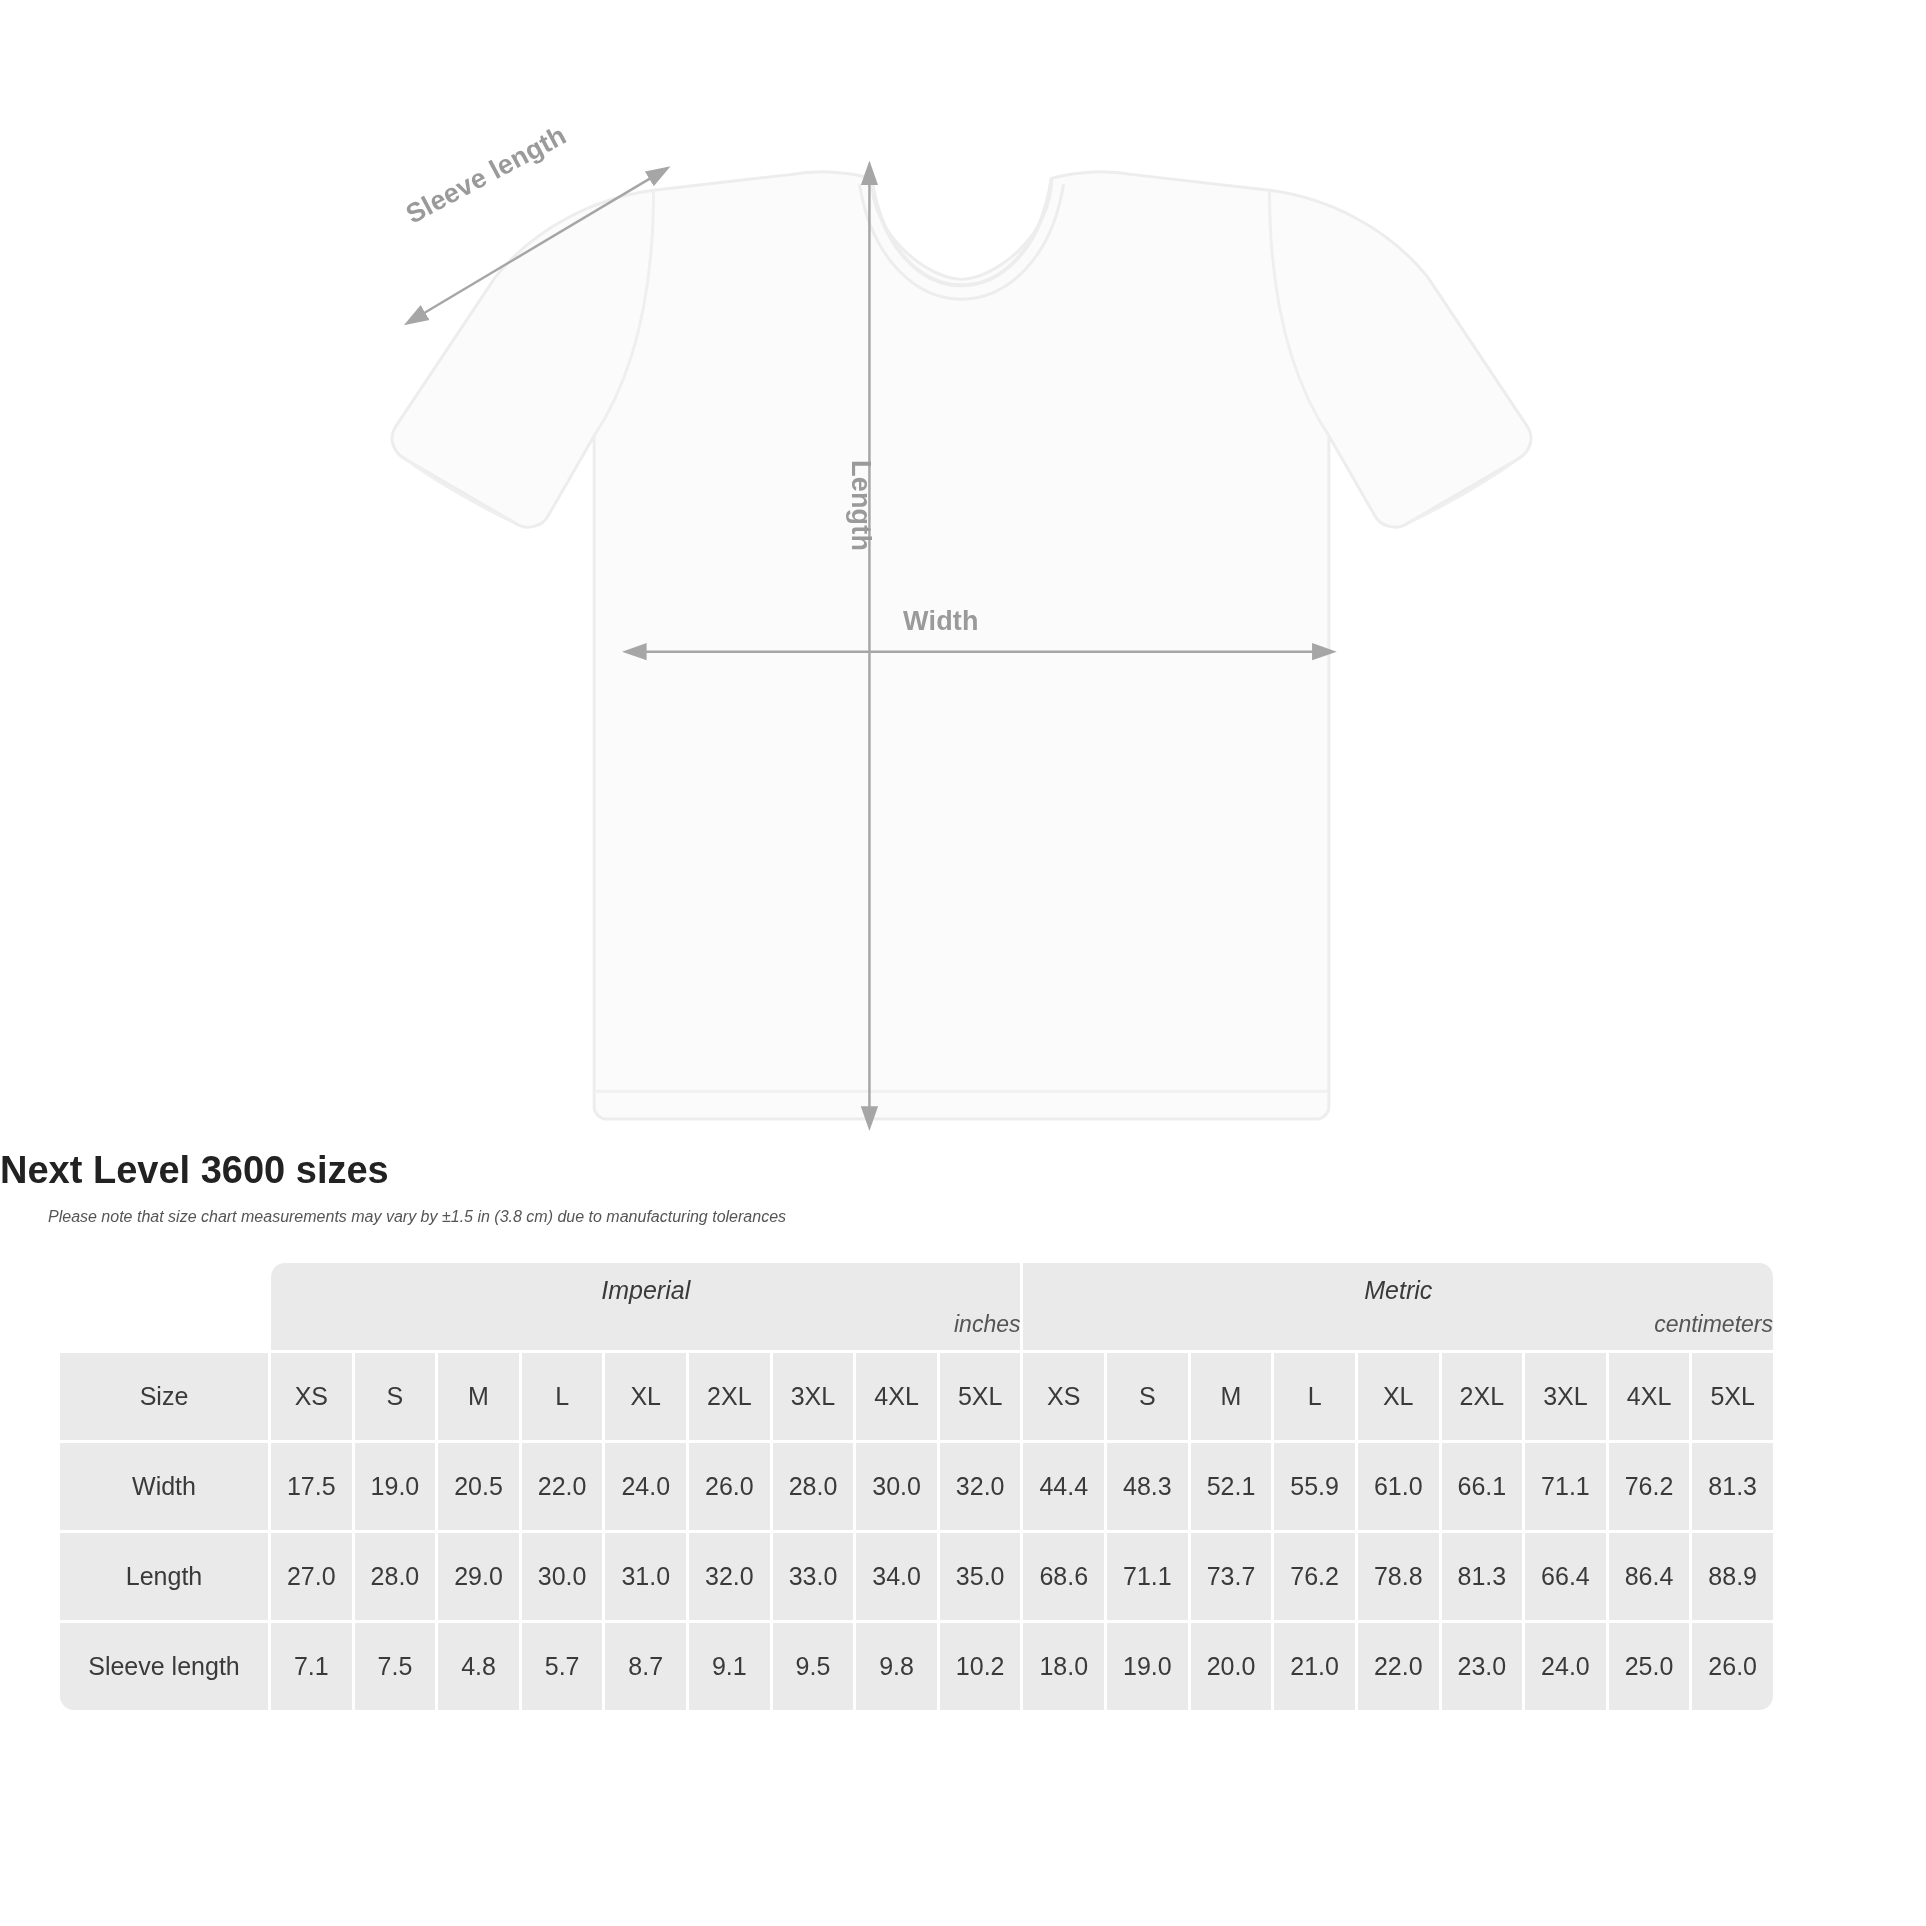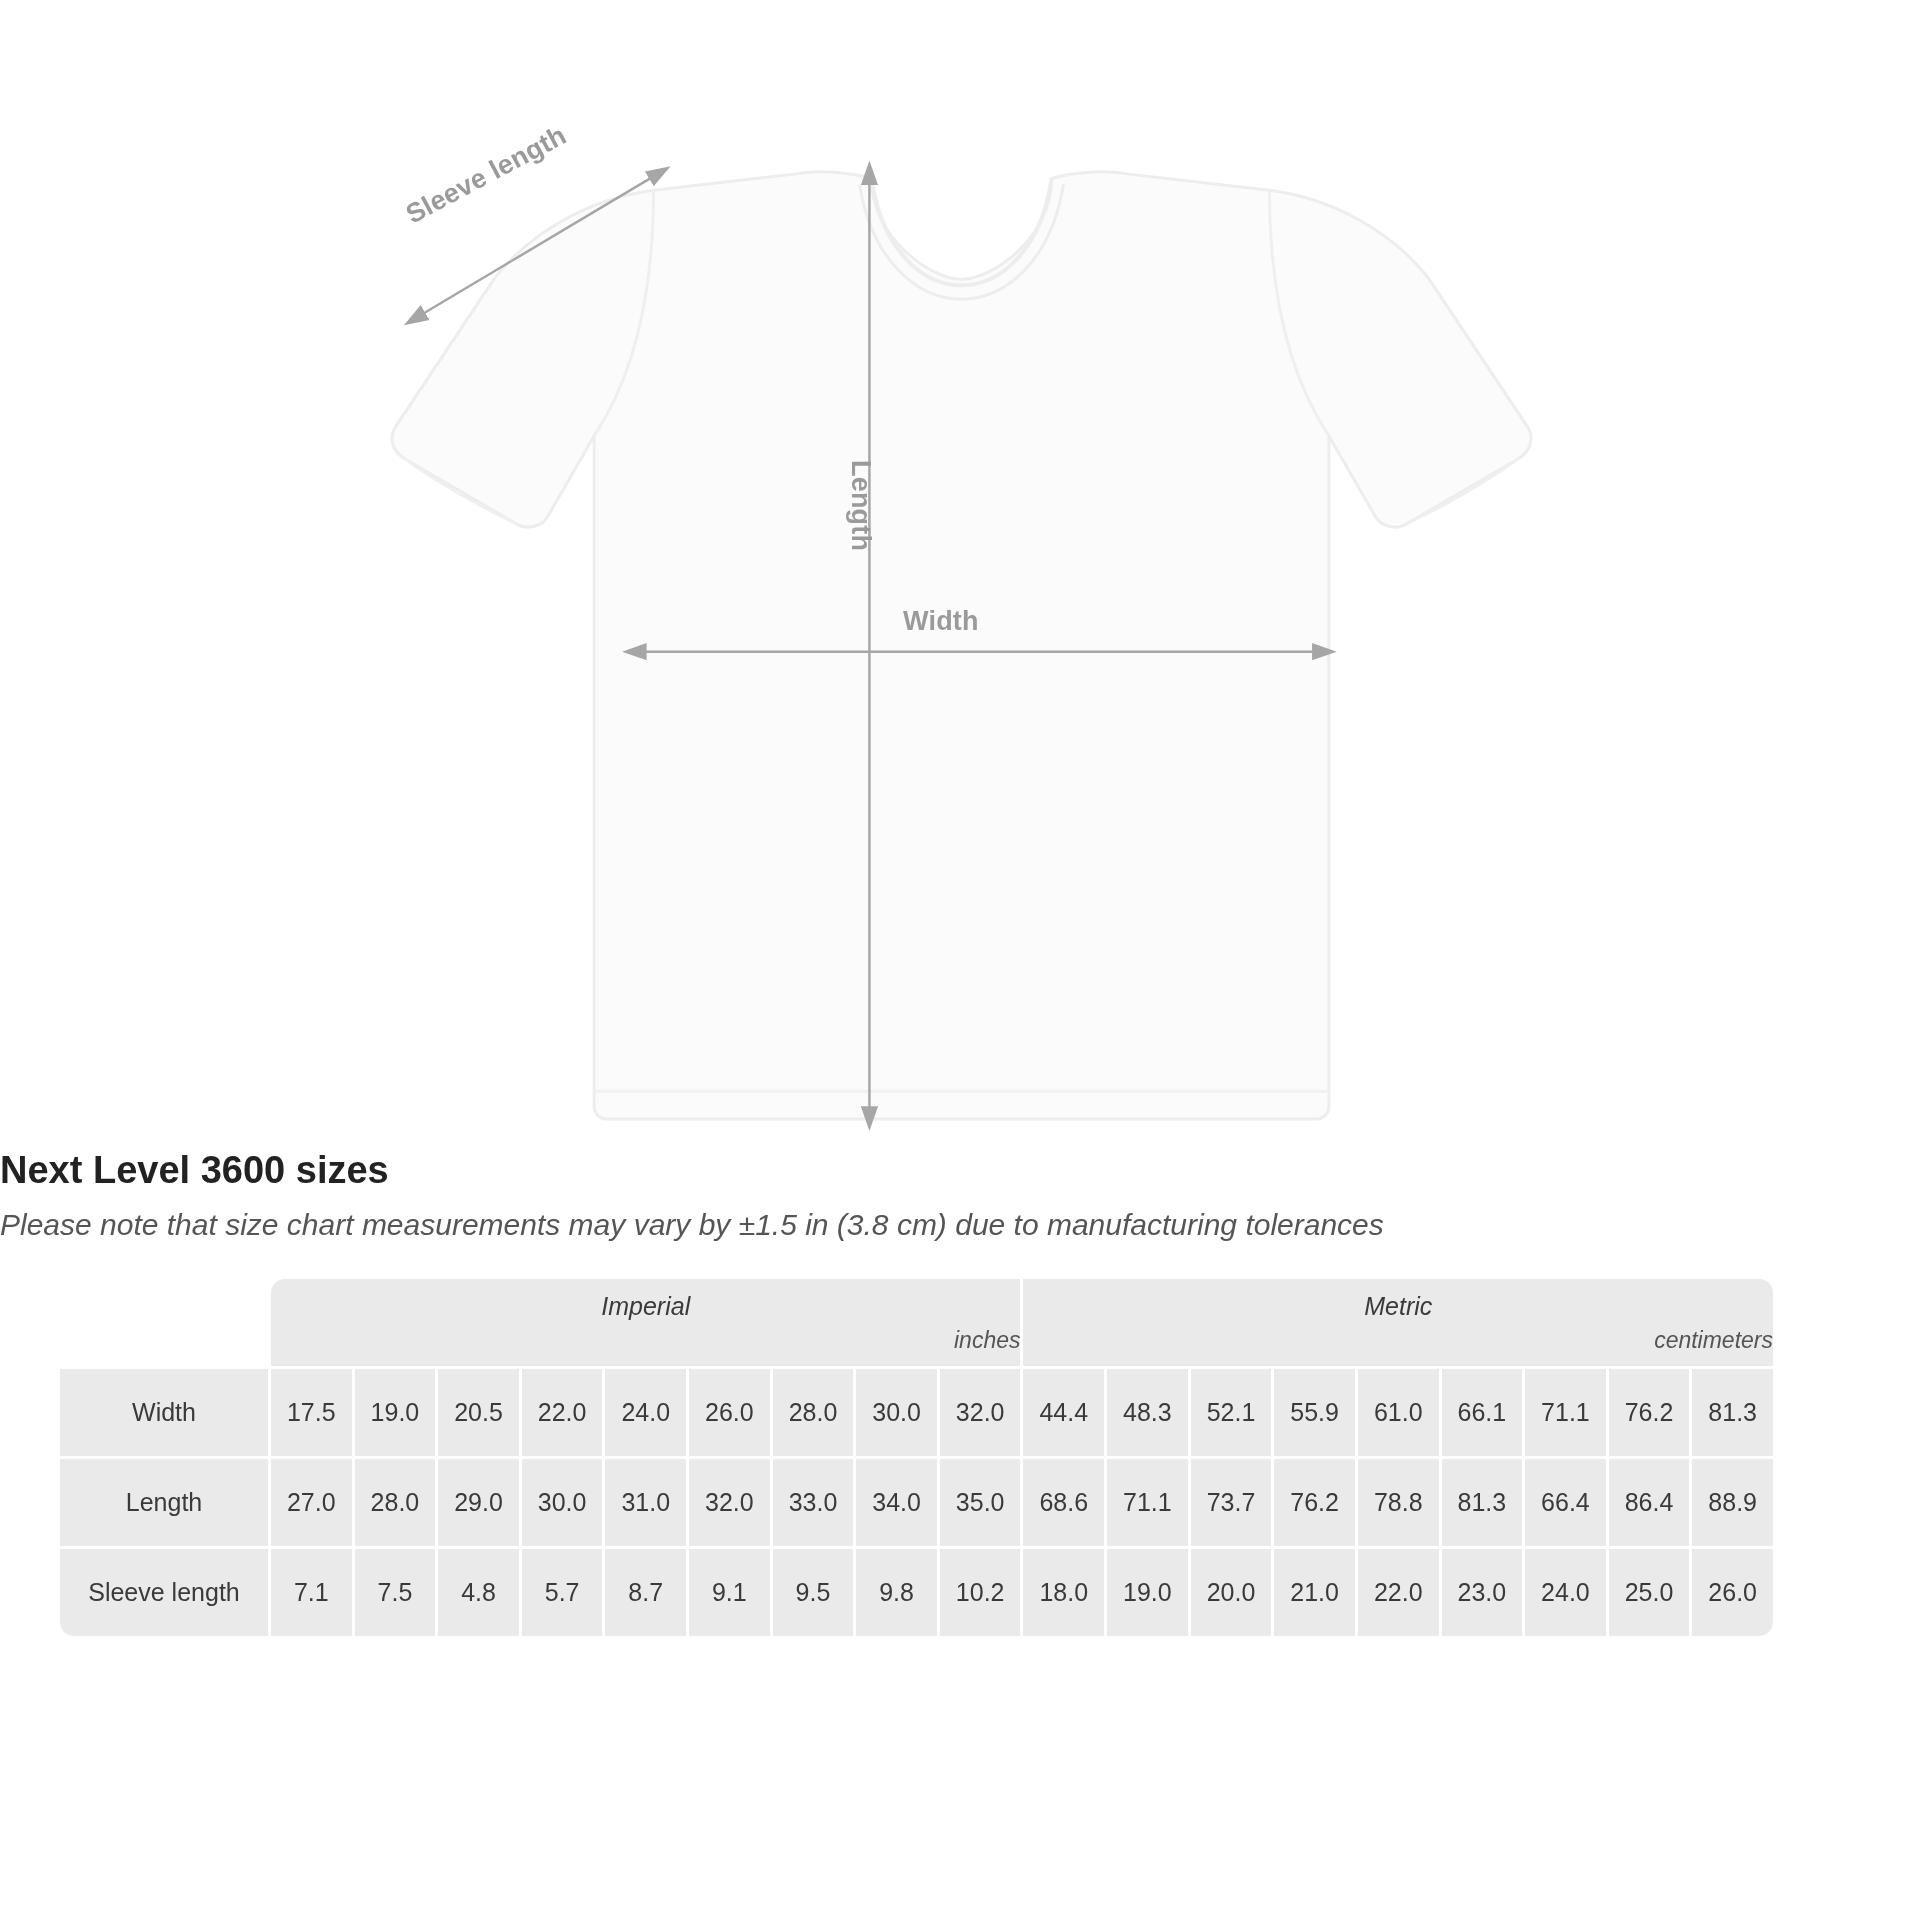--- a/index.html
+++ b/index.html
@@ -56,24 +56,25 @@
     text-align: left;
     margin-top: 10px;
   }
   .chart-title {
     font-size: 38px;
     font-weight: bold;
     color: #222;
     margin: 0 0 16px 0;
   }
   .chart-note {
-    font-size: 30px;
+    font-size: 16px;
     font-style: italic;
     color: #555;
     margin: 0 16px 34px 0;
+    padding-left: 48px;
   }
 
   
   .table-wrap {
     padding: 0 57px;
     box-sizing: border-box;
     width: 1833px;
   }
   table.size-table {
     border-collapse: separate;
@@ -210,20 +211,41 @@
         <td class="unit-head" colspan="9">
           <span>Imperial</span>
           <span class="sub">inches</span>
         </td>
         <td class="unit-head" colspan="9">
           <span>Metric</span>
           <span class="sub">centimeters</span>
         </td>
       </tr>
 
+      <tr>
+        <td class="row-head">Size</td>
+        <td class="size-head">XS</td>
+        <td class="size-head">S</td>
+        <td class="size-head">M</td>
+        <td class="size-head">L</td>
+        <td class="size-head">XL</td>
+        <td class="size-head">2XL</td>
+        <td class="size-head">3XL</td>
+        <td class="size-head">4XL</td>
+        <td class="size-head">5XL</td>
+        <td class="size-head">XS</td>
+        <td class="size-head">S</td>
+        <td class="size-head">M</td>
+        <td class="size-head">L</td>
+        <td class="size-head">XL</td>
+        <td class="size-head">2XL</td>
+        <td class="size-head">3XL</td>
+        <td class="size-head">4XL</td>
+        <td class="size-head">5XL</td>
+      </tr>
 
       <tr>
         <td class="row-head">Width</td>
         <td class="data-cell">17.5</td>
         <td class="data-cell">19.0</td>
         <td class="data-cell">20.5</td>
         <td class="data-cell">22.0</td>
         <td class="data-cell">24.0</td>
         <td class="data-cell">26.0</td>
         <td class="data-cell">28.0</td>

